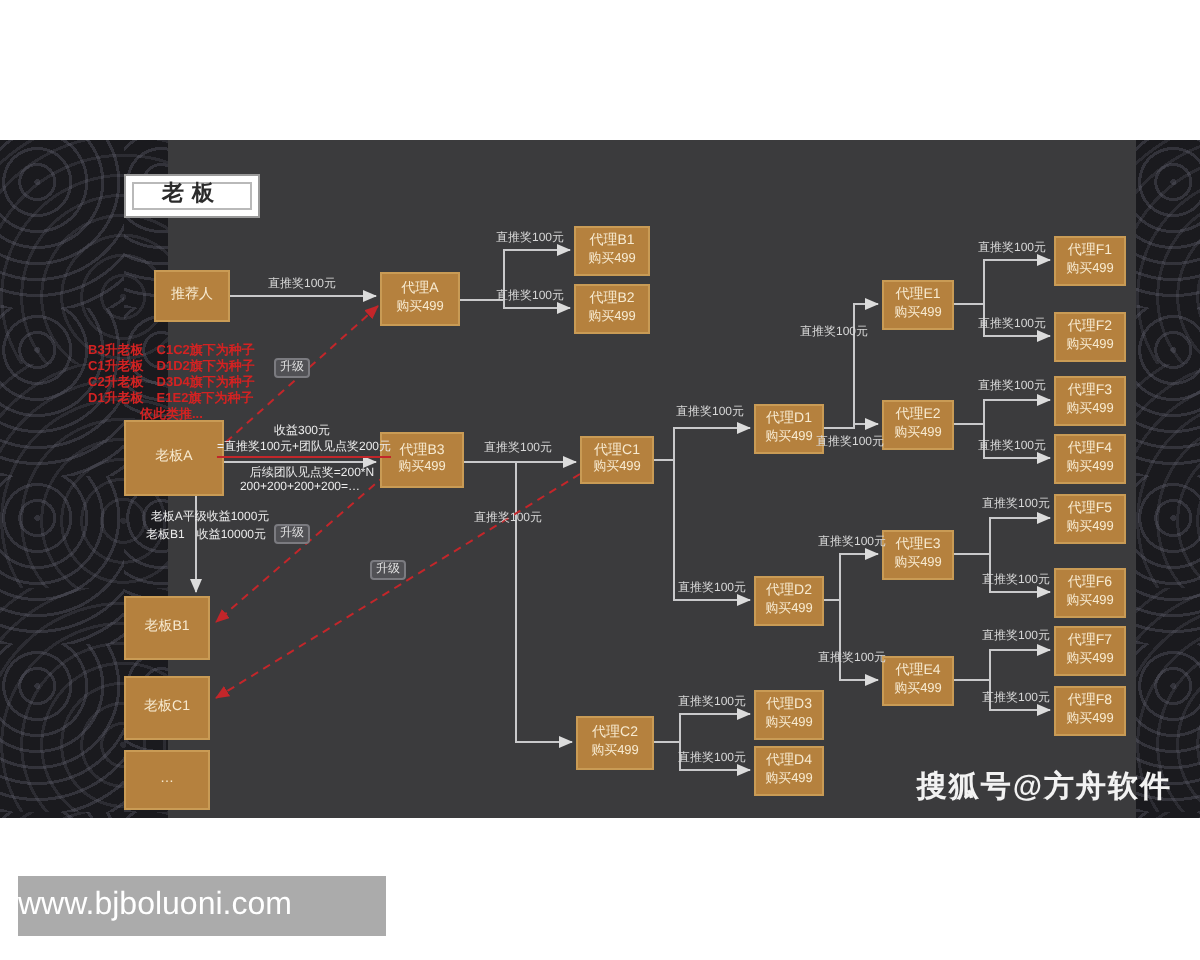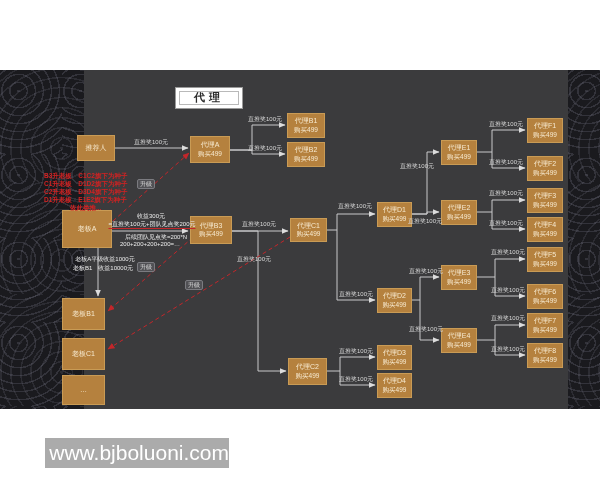--- a/index.html
+++ b/index.html
@@ -24,21 +24,21 @@
   .node .ns{font-size:6.5px;}
   .elabel{position:absolute;transform:translate(-50%,-50%);white-space:nowrap;font-size:6px;color:#d8d8d8;}
   .chip{position:absolute;transform:translate(-50%,-50%);font-size:6px;color:#e2e2e2;background:#515155;
         border:1px solid #7b7b80;border-radius:2px;padding:0 2px;line-height:8px;white-space:nowrap;}
   .anno{position:absolute;transform:translateX(-50%);white-space:nowrap;font-size:6px;color:#ececec;line-height:7px;}
   .anno.redline{border-bottom:1px solid #c3262a;}
   #red-notes{left:44px;top:172px;color:#d32222;font-weight:bold;font-size:6.5px;line-height:8px;white-space:nowrap;}
   .tg-box{position:absolute;left:452px;top:11px;width:139px;height:33px;background:#a9a9a9;color:#fff;
         font-size:21px;line-height:33px;text-align:center;z-index:8;}
   .url-box{position:absolute;left:9px;top:438px;width:184px;height:30px;background:#ababab;color:#fff;
-        font-size:21px;line-height:30px;text-align:right;z-index:8;margin-left:36px;}
+        font-size:16px;line-height:30px;text-align:left;z-index:8;}
   .sohu{position:absolute;right:14px;top:384px;color:#f2f2f2;font-size:15px;font-weight:600;
         letter-spacing:1px;z-index:6;}
 </style>
 </head>
 <body>
 
 <div class="page">
 
   <div class="banner">
     <div class="ornament left"></div>
@@ -77,22 +77,22 @@
       <polyline points="477,277 495,277 495,259 525,259" fill="none" stroke="#c9c9cb" stroke-width="1" marker-end="url(#mg)"></polyline>
       <polyline points="495,277 495,296 525,296" fill="none" stroke="#c9c9cb" stroke-width="1" marker-end="url(#mg)"></polyline>
       <polyline points="477,340 495,340 495,325 525,325" fill="none" stroke="#c9c9cb" stroke-width="1" marker-end="url(#mg)"></polyline>
       <polyline points="495,340 495,355 525,355" fill="none" stroke="#c9c9cb" stroke-width="1" marker-end="url(#mg)"></polyline>
       <polyline points="113,221 189,153" fill="none" stroke="#c3262a" stroke-width="1" stroke-dasharray="4 3" marker-end="url(#mr)"></polyline>
       <polyline points="198,233 108,311" fill="none" stroke="#c3262a" stroke-width="1" stroke-dasharray="4 3" marker-end="url(#mr)"></polyline>
       <polyline points="290,237 108,349" fill="none" stroke="#c3262a" stroke-width="1" stroke-dasharray="4 3" marker-end="url(#mr)"></polyline>
     </svg>
 
   <div id="nodes">
-      <div class="node header" style="left: 175px; top: 87px; width: 68px; height: 22px;">
-        <div class="nl">代理</div>
+      <div class="node header" style="left: 62px; top: 87px; width: 68px; height: 22px;">
+        <div class="nl">老板</div>
       </div>
       <div class="node orange" style="left: 77px; top: 135px; width: 38px; height: 26px;">
         <div class="nl">推荐人</div>
       </div>
       <div class="node orange" style="left: 62px; top: 210px; width: 50px; height: 38px;">
         <div class="nl">老板A</div>
       </div>
       <div class="node orange" style="left: 62px; top: 298px; width: 43px; height: 32px;">
         <div class="nl">老板B1</div>
       </div>
@@ -224,17 +224,18 @@
     </div>
   <div id="annotations">
       <div class="anno" style="left: 151px; top: 213px;">收益300元</div>
       <div class="anno redline" style="left: 152px; top: 221px;">=直推奖100元+团队见点奖200元</div>
       <div class="anno" style="left: 156px; top: 234px;">后续团队见点奖=200*N</div>
       <div class="anno" style="left: 150px; top: 241px;">200+200+200+200=…</div>
       <div class="anno" style="left: 105px; top: 256px;">老板A平级收益1000元</div>
       <div class="anno" style="left: 103px; top: 265px;">老板B1　收益10000元</div>
     </div>
 
+  <div class="sohu">搜狐号@方舟软件</div>
 
   <div class="url-box">
     <span>www.bjboluoni.com</span>
   </div>
 </div>
 
 </body></html>

